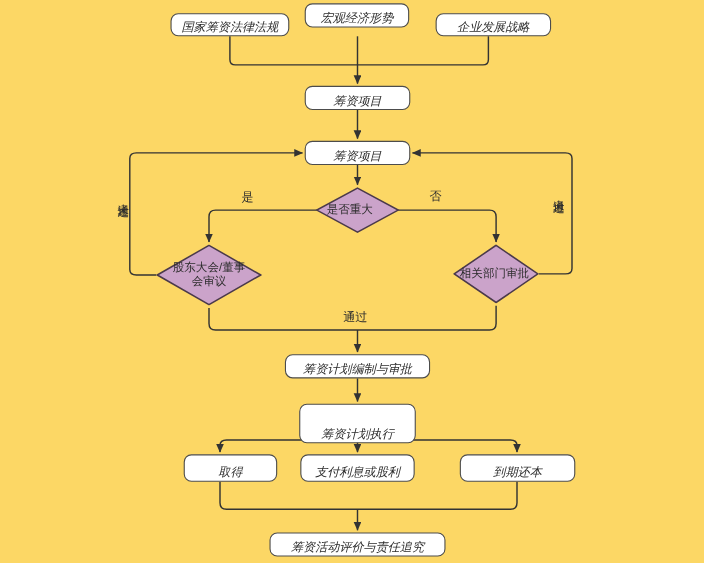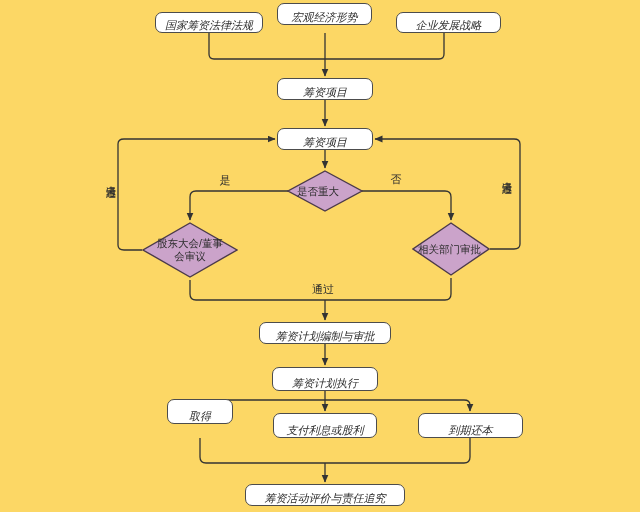--- a/index.html
+++ b/index.html
@@ -106,25 +106,25 @@
   <div class="diamond" style="left:412px;top:222px;width:78px;height:54px;">
     <svg width="78" height="54" viewBox="0 0 78 54">
       <polygon points="39,1 77,27 39,53 1,27"></polygon>
     </svg>
     <span class="lbl" style="padding:0 6px;">相关部门审批</span>
   </div>
 
   <div class="node" style="left:259px;top:322px;width:132px;height:22px;">
     <span>筹资计划编制与审批</span>
   </div>
-  <div class="node" style="left:272px;top:367px;width:106px;height:24px;">
+  <div class="node" style="left:272px;top:367px;width:106px;height:36px;">
     <span>筹资计划执行</span>
   </div>
 
-  <div class="node" style="left:167px;top:399px;width:66px;height:25px;">
+  <div class="node" style="left:167px;top:413px;width:85px;height:25px;">
     <span>取得</span>
   </div>
   <div class="node" style="left:273px;top:413px;width:104px;height:25px;">
     <span>支付利息或股利</span>
   </div>
   <div class="node" style="left:418px;top:413px;width:105px;height:25px;">
     <span>到期还本</span>
   </div>
 
   <div class="node" style="left:245px;top:484px;width:160px;height:22px;">

